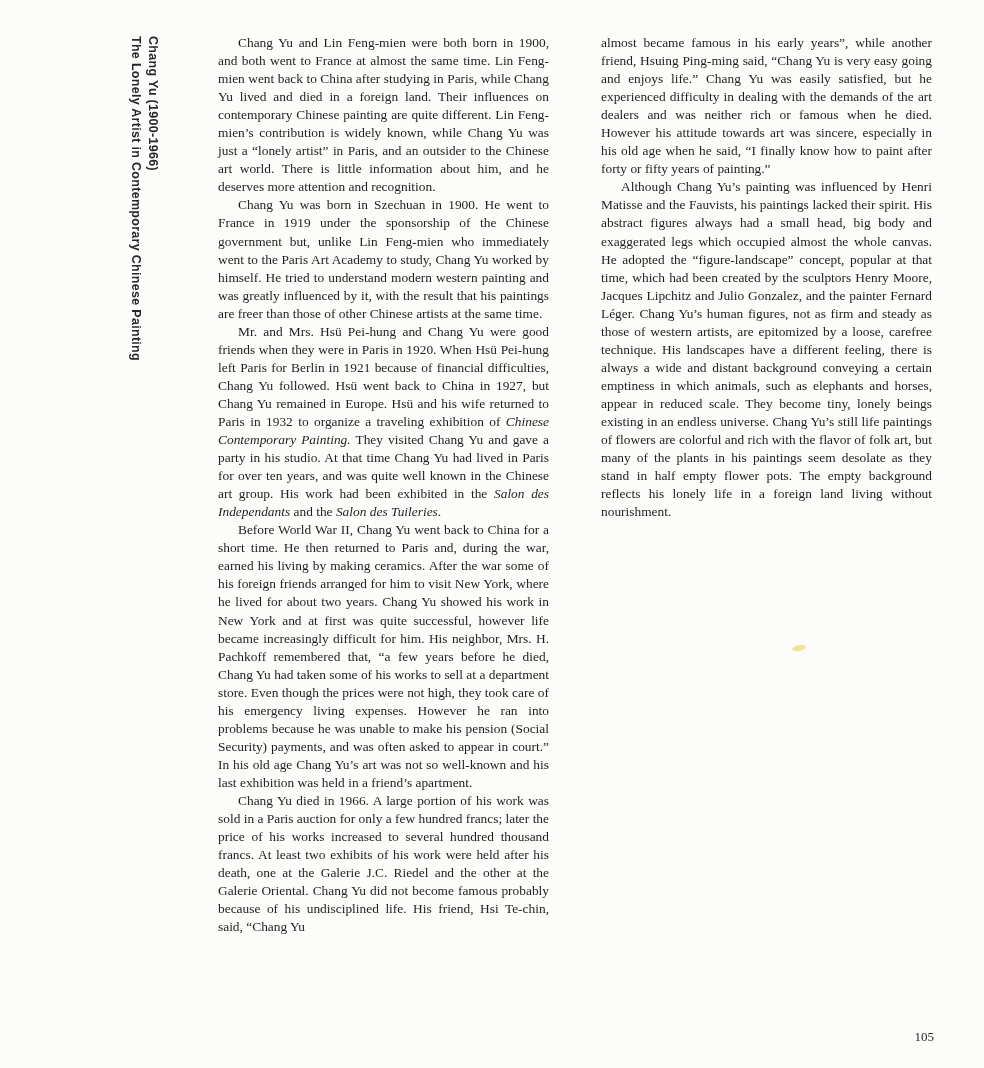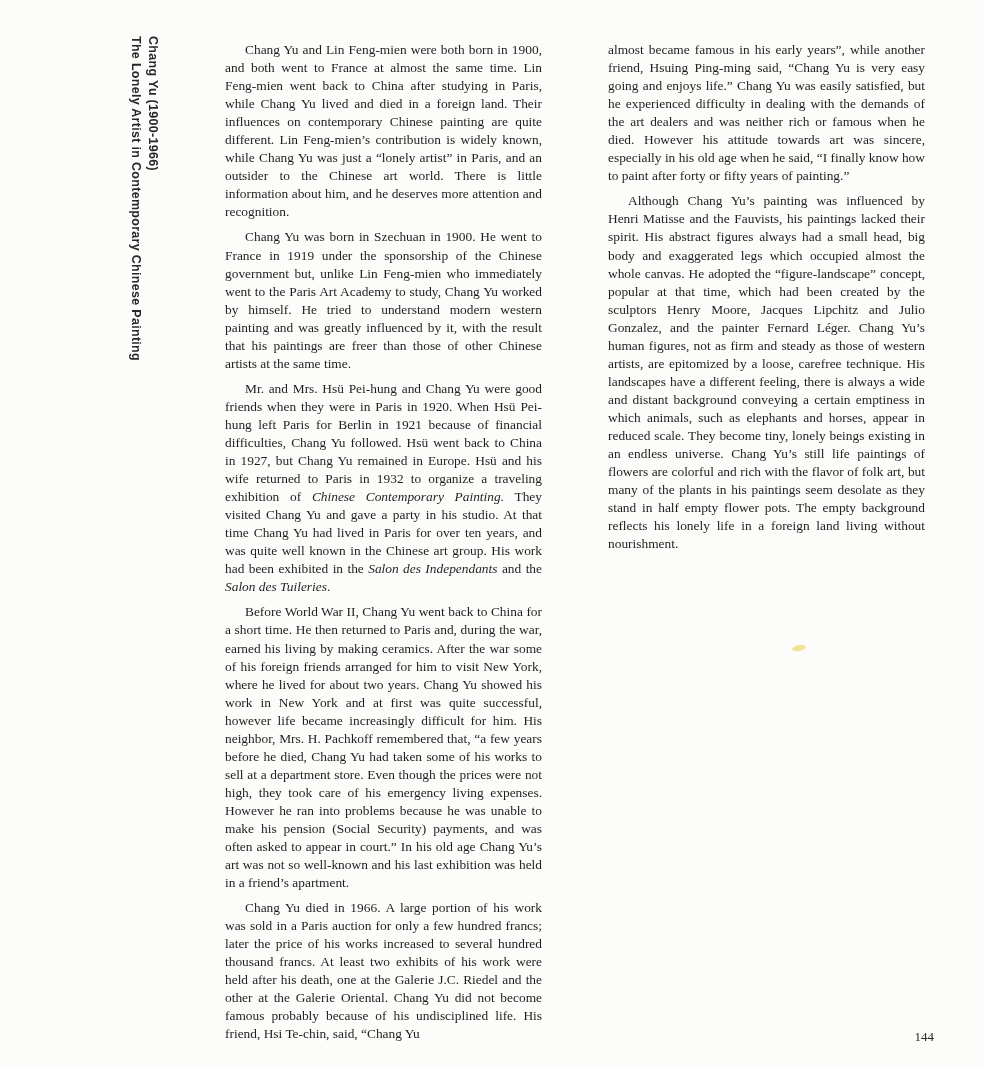--- a/index.html
+++ b/index.html
@@ -38,21 +38,21 @@
     display: flex;
     gap: 52px;
   }
   .col {
     width: 331px;
     text-align: justify;
     font-size: 13.4px;
     line-height: 18.05px;
   }
   .para {
-    margin: 7px;
+    margin: 0;
   }
   .para.indent {
     text-indent: 20px;
   }
   .it {
     font-style: italic;
   }
   .page-number {
     position: absolute;
     right: 50px;
@@ -90,15 +90,15 @@
         <p class="para indent"><span>Chang Yu died in 1966. A large portion of his work was sold in a Paris auction for only a few hundred francs; later the price of his works increased to several hundred thousand francs. At least two exhibits of his work were held after his death, one at the Galerie J.C. Riedel and the other at the Galerie Oriental. Chang Yu did not become famous probably because of his undisciplined life. His friend, Hsi Te-chin, said, “Chang Yu</span></p>
       </div>
     <div class="col">
         <p class="para"><span>almost became famous in his early years”, while another friend, Hsuing Ping-ming said, “Chang Yu is very easy going and enjoys life.” Chang Yu was easily satisfied, but he experienced difficulty in dealing with the demands of the art dealers and was neither rich or famous when he died. However his attitude towards art was sincere, especially in his old age when he said, “I finally know how to paint after forty or fifty years of painting.”</span></p>
         <p class="para indent"><span>Although Chang Yu’s painting was influenced by Henri Matisse and the Fauvists, his paintings lacked their spirit. His abstract figures always had a small head, big body and exaggerated legs which occupied almost the whole canvas. He adopted the “figure-landscape” concept, popular at that time, which had been created by the sculptors Henry Moore, Jacques Lipchitz and Julio Gonzalez, and the painter Fernard Léger. Chang Yu’s human figures, not as firm and steady as those of western artists, are epitomized by a loose, carefree technique. His landscapes have a different feeling, there is always a wide and distant background conveying a certain emptiness in which animals, such as elephants and horses, appear in reduced scale. They become tiny, lonely beings existing in an endless universe. Chang Yu’s still life paintings of flowers are colorful and rich with the flavor of folk art, but many of the plants in his paintings seem desolate as they stand in half empty flower pots. The empty background reflects his lonely life in a foreign land living without nourishment.</span></p>
       </div>
   </div>
 
   <div class="scan-mark"></div>
 
-  <div class="page-number">144</div>
+  <div class="page-number">105</div>
 
 </div>
 
 </body></html>

